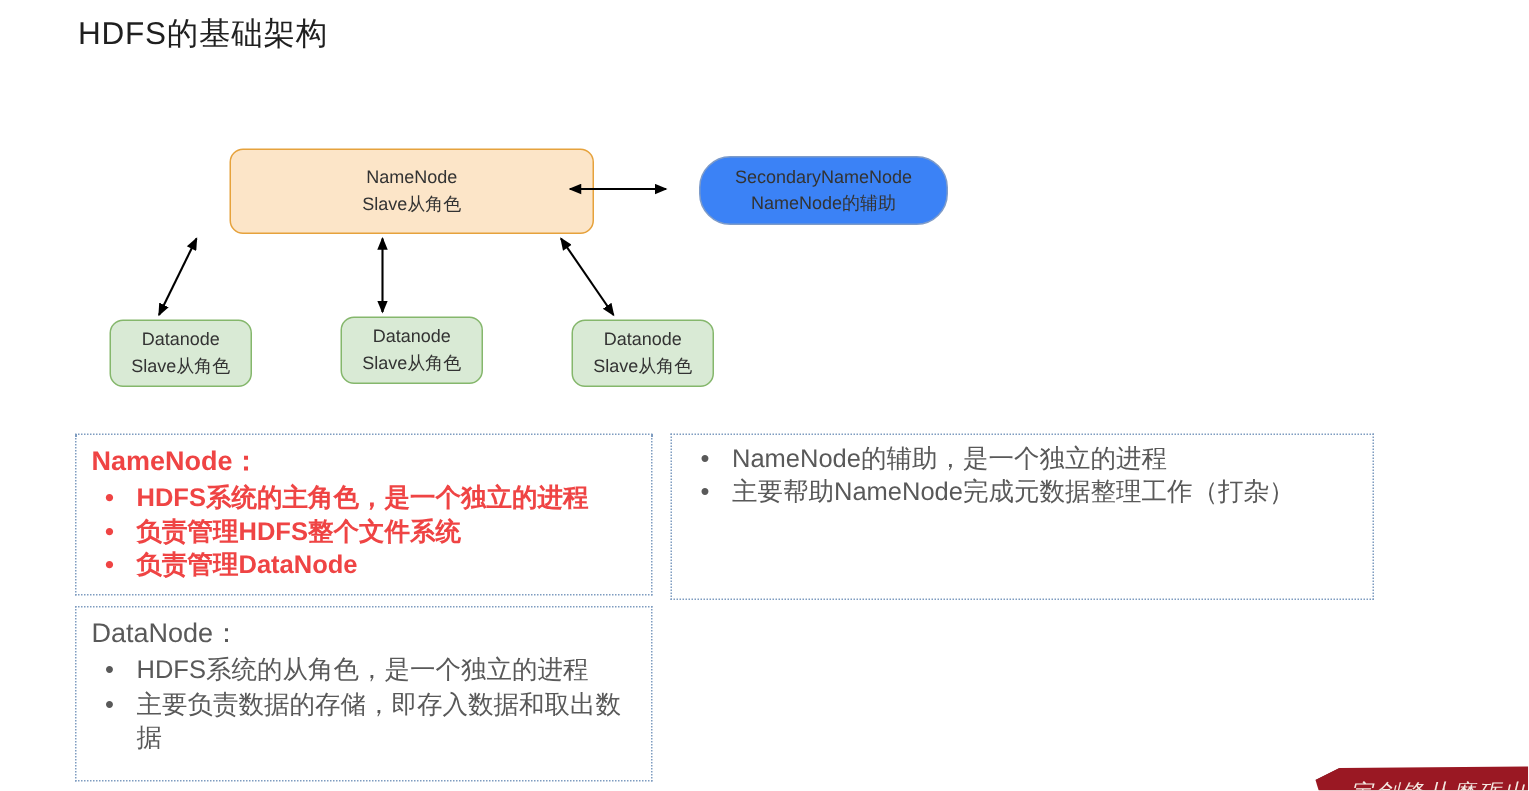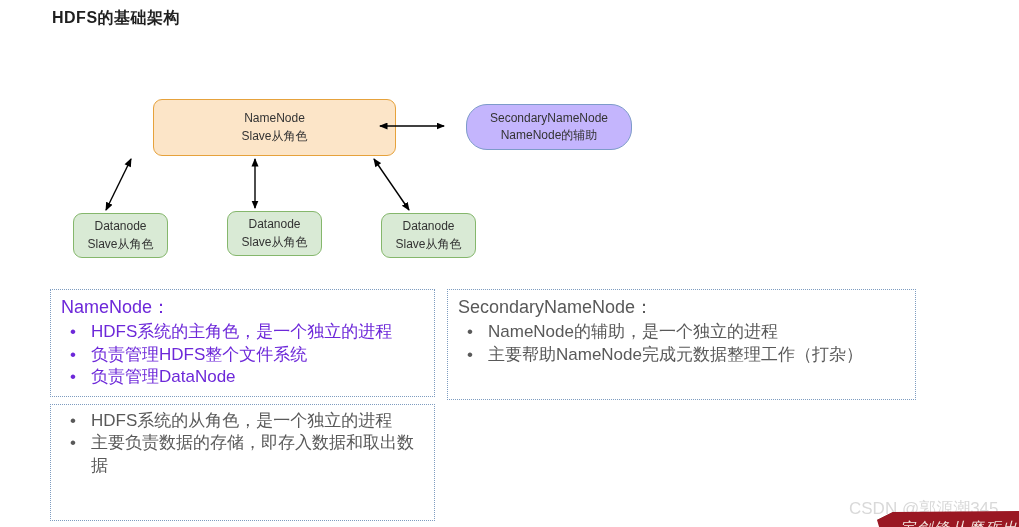--- a/index.html
+++ b/index.html
@@ -9,22 +9,22 @@
     height: 527px;
     background: #ffffff;
     overflow: hidden;
     font-family: "Liberation Sans", sans-serif;
   }
 
   .page-title {
     position: absolute;
     left: 52px;
     top: 8px;
-    font-size: 16px;
-    font-weight: bold;
+    font-size: 21px;
+    font-weight: normal;
     color: #1f1f1f;
     letter-spacing: 0.5px;
   }
 
   
   .node {
     position: absolute;
     box-sizing: border-box;
     border: 1px solid #999;
     border-radius: 9px;
@@ -110,21 +110,21 @@
 
 <div id="canvas">
 
   <div class="page-title" style="color: rgb(31, 31, 31);">HDFS的基础架构</div>
 
   <div class="node" id="node-namenode" style="background: rgb(252, 229, 200); border-color: rgb(230, 162, 60);">
     <div>NameNode</div>
     <div>Slave从角色</div>
   </div>
 
-  <div class="node" id="node-secondary" style="background: #c4b5fd; border-color: rgb(125, 155, 201); border-radius: 21px;">
+  <div class="node" id="node-secondary" style="background: #3b82f6; border-color: rgb(125, 155, 201); border-radius: 21px;">
     <div>SecondaryNameNode</div>
     <div>NameNode的辅助</div>
   </div>
 
   <div class="node" id="node-datanode-1" style="background: rgb(217, 234, 213); border-color: rgb(133, 183, 108);">
     <div>Datanode</div>
     <div>Slave从角色</div>
   </div>
 
   <div class="node" id="node-datanode-2" style="background: rgb(217, 234, 213); border-color: rgb(133, 183, 108);">
@@ -145,60 +145,59 @@
       <marker id="ah-start" markerWidth="9" markerHeight="8" refX="1" refY="3.5" orient="auto" markerUnits="userSpaceOnUse">
         <path d="M8.5,0 L0,3.5 L8.5,7 z" style="fill: rgb(0, 0, 0);"></path>
       </marker>
     </defs>
     <line x1="380" y1="126" x2="444" y2="126" stroke-width="1.4" marker-start="url(#ah-start)" marker-end="url(#ah-end)" style="stroke: rgb(0, 0, 0);"></line>
     <line x1="131" y1="159" x2="106" y2="210" stroke-width="1.4" marker-start="url(#ah-start)" marker-end="url(#ah-end)" style="stroke: rgb(0, 0, 0);"></line>
     <line x1="255" y1="159" x2="255" y2="208" stroke-width="1.4" marker-start="url(#ah-start)" marker-end="url(#ah-end)" style="stroke: rgb(0, 0, 0);"></line>
     <line x1="374" y1="159" x2="409" y2="210" stroke-width="1.4" marker-start="url(#ah-start)" marker-end="url(#ah-end)" style="stroke: rgb(0, 0, 0);"></line>
   </svg>
 
-  <div class="panel" id="panel-namenode" style="border-color: rgb(126, 156, 192); color: #6d28d9;">
+  <div class="panel" id="panel-namenode" style="border-color: rgb(126, 156, 192); color: #ef4444; font-weight: bold;">
     <div class="panel-title">NameNode：</div>
     <div class="bullet-row">
       <span class="bullet-mark">•</span>
       <span class="bullet-text">HDFS系统的主角色，是一个独立的进程</span>
     </div>
     <div class="bullet-row">
       <span class="bullet-mark">•</span>
       <span class="bullet-text">负责管理HDFS整个文件系统</span>
     </div>
     <div class="bullet-row">
       <span class="bullet-mark">•</span>
       <span class="bullet-text">负责管理DataNode</span>
     </div>
   </div>
 
   <div class="panel" id="panel-secondary" style="border-color: rgb(126, 156, 192); color: rgb(89, 89, 89);">
-    <div class="panel-title">SecondaryNameNode：</div>
     <div class="bullet-row">
       <span class="bullet-mark">•</span>
       <span class="bullet-text">NameNode的辅助，是一个独立的进程</span>
     </div>
     <div class="bullet-row">
       <span class="bullet-mark">•</span>
       <span class="bullet-text">主要帮助NameNode完成元数据整理工作（打杂）</span>
     </div>
   </div>
 
   <div class="panel" id="panel-datanode" style="border-color: rgb(126, 156, 192); color: rgb(89, 89, 89);">
+    <div class="panel-title">DataNode：</div>
     <div class="bullet-row">
       <span class="bullet-mark">•</span>
       <span class="bullet-text">HDFS系统的从角色，是一个独立的进程</span>
     </div>
     <div class="bullet-row">
       <span class="bullet-mark">•</span>
       <span class="bullet-text">主要负责数据的存储，即存入数据和取出数据</span>
     </div>
   </div>
 
-  <div class="watermark" style="color: rgb(217, 217, 217);">CSDN @郭源潮345</div>
 
   <svg id="ribbon" viewBox="0 0 145 34" xmlns="http://www.w3.org/2000/svg">
     <polygon points="3,11 19,3 19,14" style="fill: rgb(111, 15, 25);"></polygon>
     <polygon points="3,11 19,3 145,2 145,34 10,34" style="fill: rgb(154, 24, 35);"></polygon>
     <text x="26" y="24" style="fill: rgb(244, 233, 226);">宝剑锋从磨砺出</text>
   </svg>
 
 </div>
 
 </body></html>

